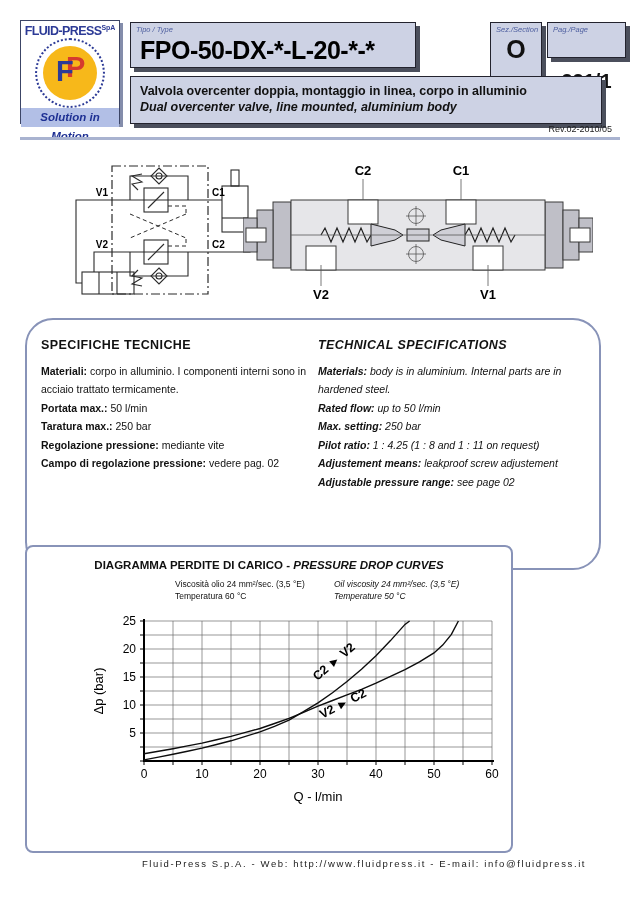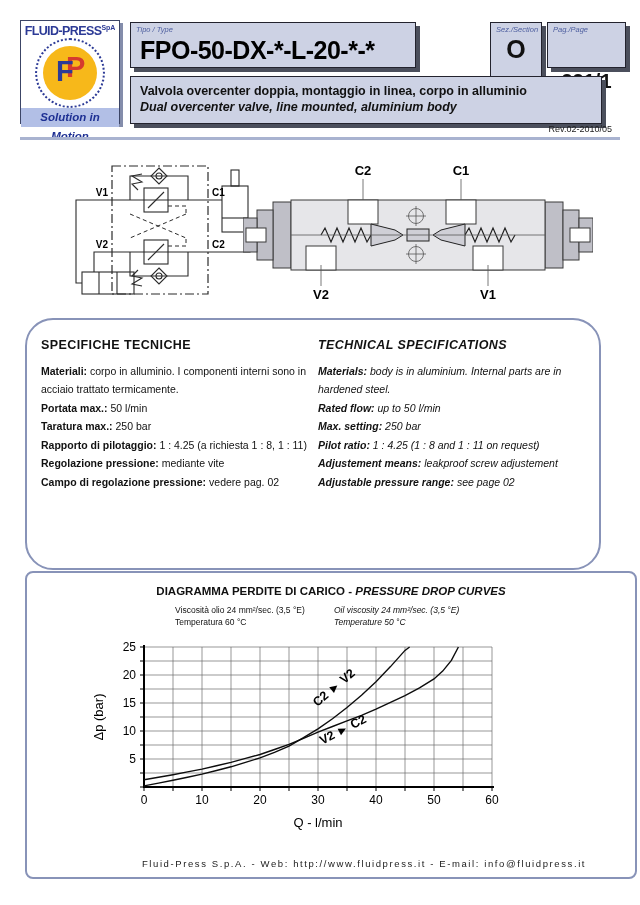--- a/index.html
+++ b/index.html
@@ -43,21 +43,21 @@
   .xbody{fill:#e6e6e9;stroke:#3a3a3a;stroke-width:1;}
   .xport{fill:#fff;stroke:#3a3a3a;stroke-width:1;}
   .xcap{fill:#bfbfc7;stroke:#3a3a3a;stroke-width:1;}
   .xthin{stroke:#555;stroke-width:0.8;fill:none;}
   .xspool{stroke:#222;stroke-width:1.2;fill:none;}
   .xpoppet{fill:#cfcfd6;stroke:#222;stroke-width:1;}
 
   
   .round-box{position:absolute;border:2px solid #8893b8;border-radius:8px;background:#fff;box-sizing:border-box;}
   .specs-box{left:25px;top:318px;width:576px;height:252px;border-radius:28px;}
-  .chart-box{left:25px;top:545px;width:612px;height:308px;margin-top:26px;}
+  .chart-box{left:25px;top:545px;width:488px;height:308px;}
 
   .spec-col{position:absolute;top:16px;width:272px;font-size:10.5px;line-height:18.5px;}
   .spec-col.it{left:14px;}
   .spec-col.en{left:291px;font-style:italic;}
   .spec-title{font-size:12.5px;font-weight:bold;letter-spacing:0.4px;margin-bottom:7px;}
   .spec-row b{font-weight:bold;}
 
   .chart-title{position:absolute;top:12px;left:0;width:100%;text-align:center;font-size:11.5px;font-weight:bold;}
   .chart-title .en{font-style:italic;}
   .chart-sub{position:absolute;top:31px;font-size:8.5px;line-height:12px;}
@@ -98,21 +98,21 @@
   <div class="hbox" style="left:130px;top:22px;width:286px;height:46px;">
     <span class="lbl">Tipo / Type</span>
     <span class="type-value">FPO-50-DX-*-L-20-*-*</span>
   </div>
 
   <div class="hbox" style="left:490px;top:22px;width:52px;height:62px;">
     <span class="lbl">Sez./Section</span>
     <span class="sez-value">O</span>
   </div>
 
-  <div class="hbox" style="left:547px;top:22px;width:79px;height:46px;padding-left:36px;">
+  <div class="hbox" style="left:547px;top:22px;width:79px;height:36px;padding-left:36px;">
     <span class="lbl">Pag./Page</span>
     <span class="pag-value">321/1</span>
   </div>
 
   <div class="hbox" style="left:130px;top:76px;width:472px;height:48px;">
     <span class="desc-line1">Valvola overcenter doppia, montaggio in linea, corpo in alluminio</span>
     <span class="desc-line2">Dual overcenter valve, line mounted, aluminium body</span>
   </div>
 
   <div class="rev">Rev.02-2010/05</div>
@@ -202,21 +202,20 @@
     <text x="78" y="137" text-anchor="middle" class="xslbl">V2</text>
     <text x="245" y="137" text-anchor="middle" class="xslbl">V1</text>
   </svg>
 
   <div class="round-box specs-box">
     <div class="spec-col it">
       <div class="spec-title">SPECIFICHE TECNICHE</div>
       <div class="spec-row"><b>Materiali:</b> <span>corpo in alluminio. I componenti interni sono in acciaio trattato termicamente.</span></div>
       <div class="spec-row"><b>Portata max.:</b> <span>50 l/min</span></div>
       <div class="spec-row"><b>Taratura max.:</b> <span>250 bar</span></div>
-      <div class="spec-row"><b>Rapporto di pilotaggio:</b> <span>1 : 4.25 (a richiesta 1 : 8, 1 : 11)</span></div>
       <div class="spec-row"><b>Regolazione pressione:</b> <span>mediante vite</span></div>
       <div class="spec-row"><b>Campo di regolazione pressione:</b> <span>vedere pag. 02</span></div>
     </div>
     <div class="spec-col en">
       <div class="spec-title">TECHNICAL SPECIFICATIONS</div>
       <div class="spec-row"><b>Materials:</b> <span>body is in aluminium. Internal parts are in hardened steel.</span></div>
       <div class="spec-row"><b>Rated flow:</b> <span>up to 50 l/min</span></div>
       <div class="spec-row"><b>Max. setting:</b> <span>250 bar</span></div>
       <div class="spec-row"><b>Pilot ratio:</b> <span>1 : 4.25 (1 : 8 and 1 : 11 on request)</span></div>
       <div class="spec-row"><b>Adjustement means:</b> <span>leakproof screw adjustement</span></div>

